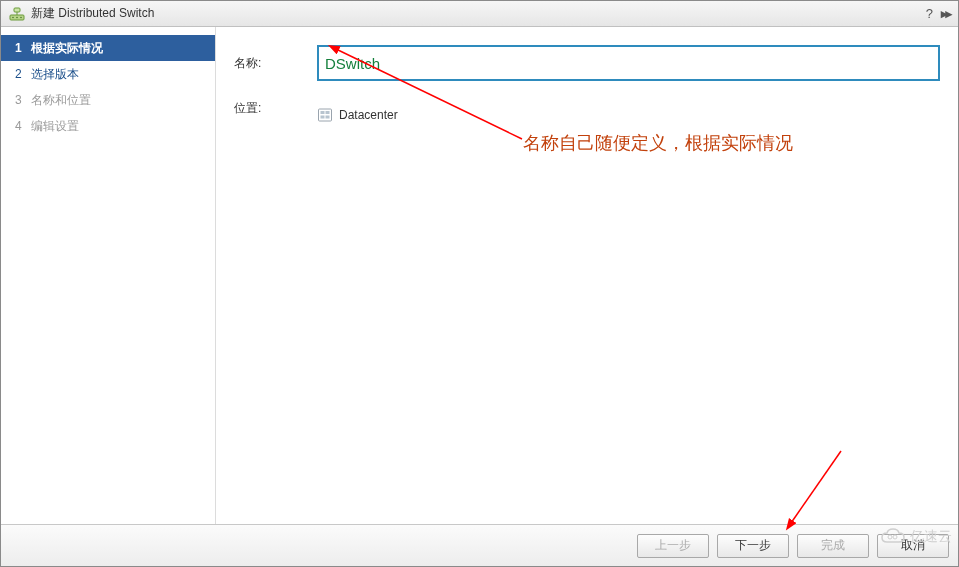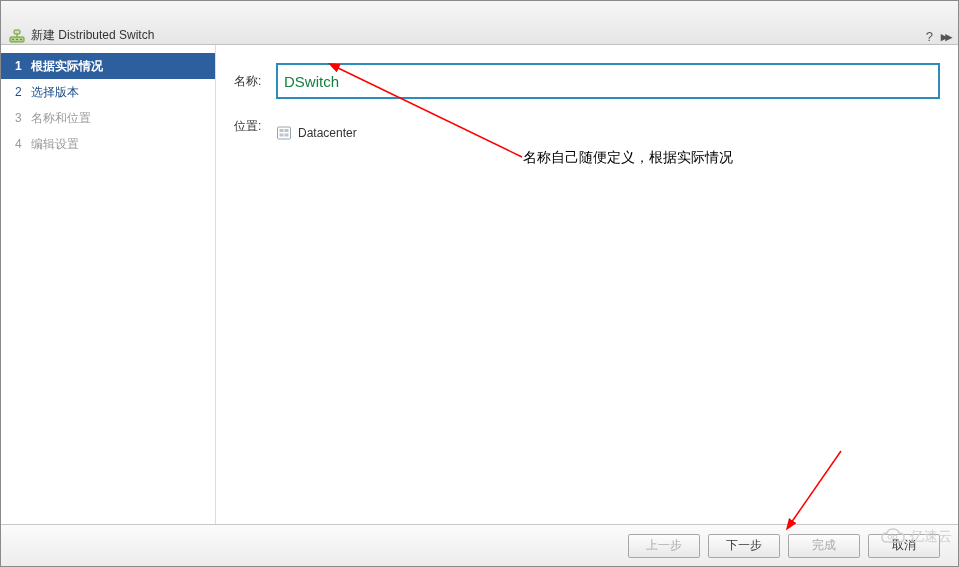--- a/index.html
+++ b/index.html
@@ -5,24 +5,24 @@
     * { box-sizing: border-box; margin: 0; padding: 0; }
     html, body { width: 959px; height: 567px; overflow: hidden; font-family: Arial, "Microsoft YaHei", sans-serif; font-size: 12px; background: #fff; }
     .dialog {
       position: relative;
       width: 959px; height: 567px;
       border: 1px solid #8a8a8a;
       background: #fff;
       display: flex; flex-direction: column;
     }
     .titlebar {
-      height: 44px;
+      height: 26px;
       background: linear-gradient(#f6f6f6, #e6e6e6);
       border-bottom: 1px solid #c0c0c0;
-      display: flex; align-items: flex-end;
+      display: flex; align-items: center;
       padding: 0 8px;
     }
     .titlebar .title-icon { width: 16px; height: 16px; margin-right: 6px; position: relative; }
     .title-icon svg { width: 16px; height: 16px; }
     .titlebar .title-text { color: #333; font-size: 12px; flex: 1; }
     .titlebar .tb-right { display: flex; align-items: center; gap: 8px; }
     .help-icon, .expand-icon { color: #555; font-size: 13px; cursor: pointer; }
     .expand-icon { letter-spacing: -2px; font-weight: bold; }
     .body {
       flex: 1; display: flex; overflow: hidden;
@@ -38,49 +38,49 @@
     }
     .step .num { width: 16px; text-align: left; }
     .step.active {
       background: #2d5f9e; color: #fff; font-weight: bold;
     }
     .step.next { color: #1a4e8a; }
     .step.disabled { color: #9a9a9a; cursor: default; }
     .content {
       flex: 1; padding: 18px 18px 0 18px; position: relative;
     }
-    .form-row { display: flex; align-items: center; margin-bottom: 12px; }
+    .form-row { display: flex; align-items: center; margin-bottom: 12px; gap: 41px; }
     .form-label { width: 42px; color: #333; }
     .name-input {
       flex: 1; height: 36px; border: 2px solid #2e8bbd;
       padding: 0 6px; font-size: 15px; color: #15803d;
       outline: none;
     }
     .loc-value { display: flex; align-items: center; margin-top: 14px; }
     .dc-icon { width: 16px; height: 16px; margin: 0 6px 0 0; }
     .dc-icon svg { width: 16px; height: 16px; }
     .loc-text { color: #333; }
     .footer {
       height: 42px; border-top: 1px solid #c8c8c8;
       background: linear-gradient(#fbfbfb, #ededed);
       display: flex; align-items: center; justify-content: flex-end;
-      padding: 0 18px; gap: 8px;
+      padding: 0 9px; gap: 8px;
     }
     .btn {
       min-width: 72px; height: 24px; padding: 0 12px;
       border: 1px solid #a8a8a8; border-radius: 2px;
       background: linear-gradient(#fdfdfd, #e8e8e8);
       color: #333; font-size: 12px; cursor: pointer;
     }
     .btn:disabled, .btn.disabled {
       color: #aaa; cursor: default;
     }
     
     .anno { position: absolute; pointer-events: none; }
-    .anno-text { color: #000000; font-size: 14px; white-space: nowrap; }
+    .anno-text { color: #c2410c; font-size: 18px; white-space: nowrap; }
     
     .watermark {
       position: absolute; right: 6px; bottom: 18px;
       color: #cfcfcf; font-size: 14px; display: flex; align-items: flex-start;
       gap: 4px; pointer-events: none;
     }
     .watermark .wm-icon svg { width: 26px; height: 17px; }
   </style>
 </head>
 <body>

